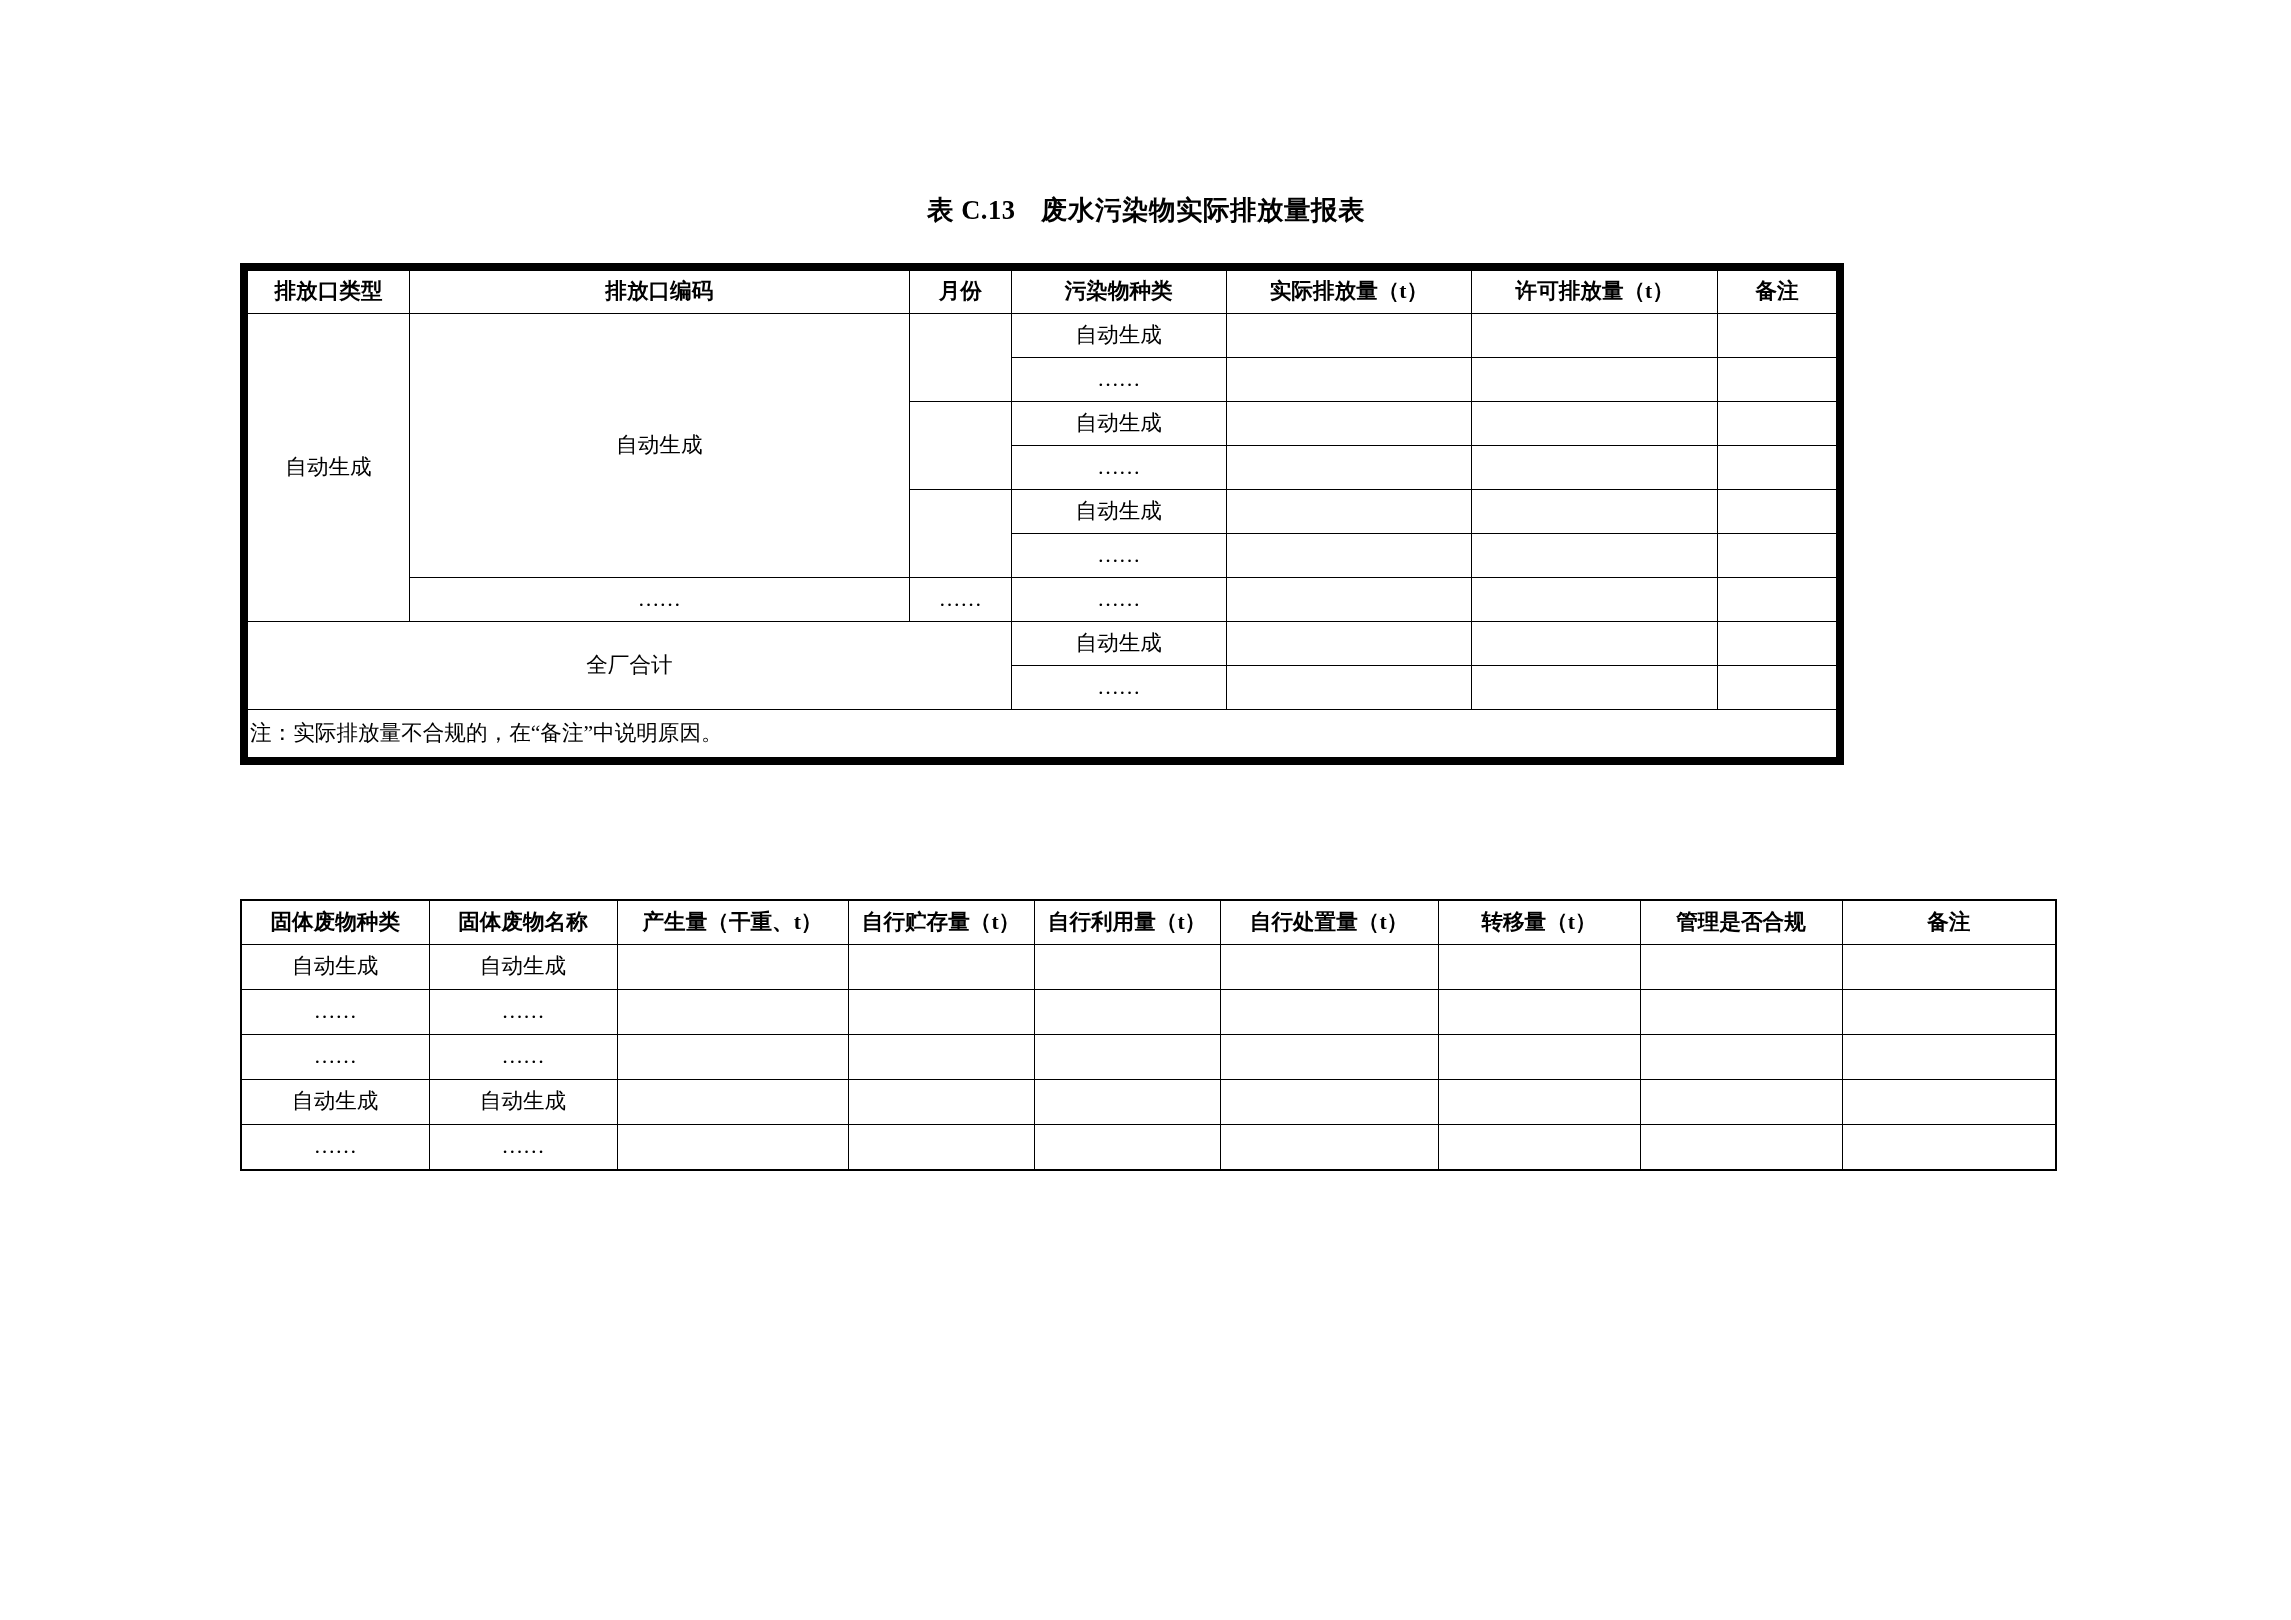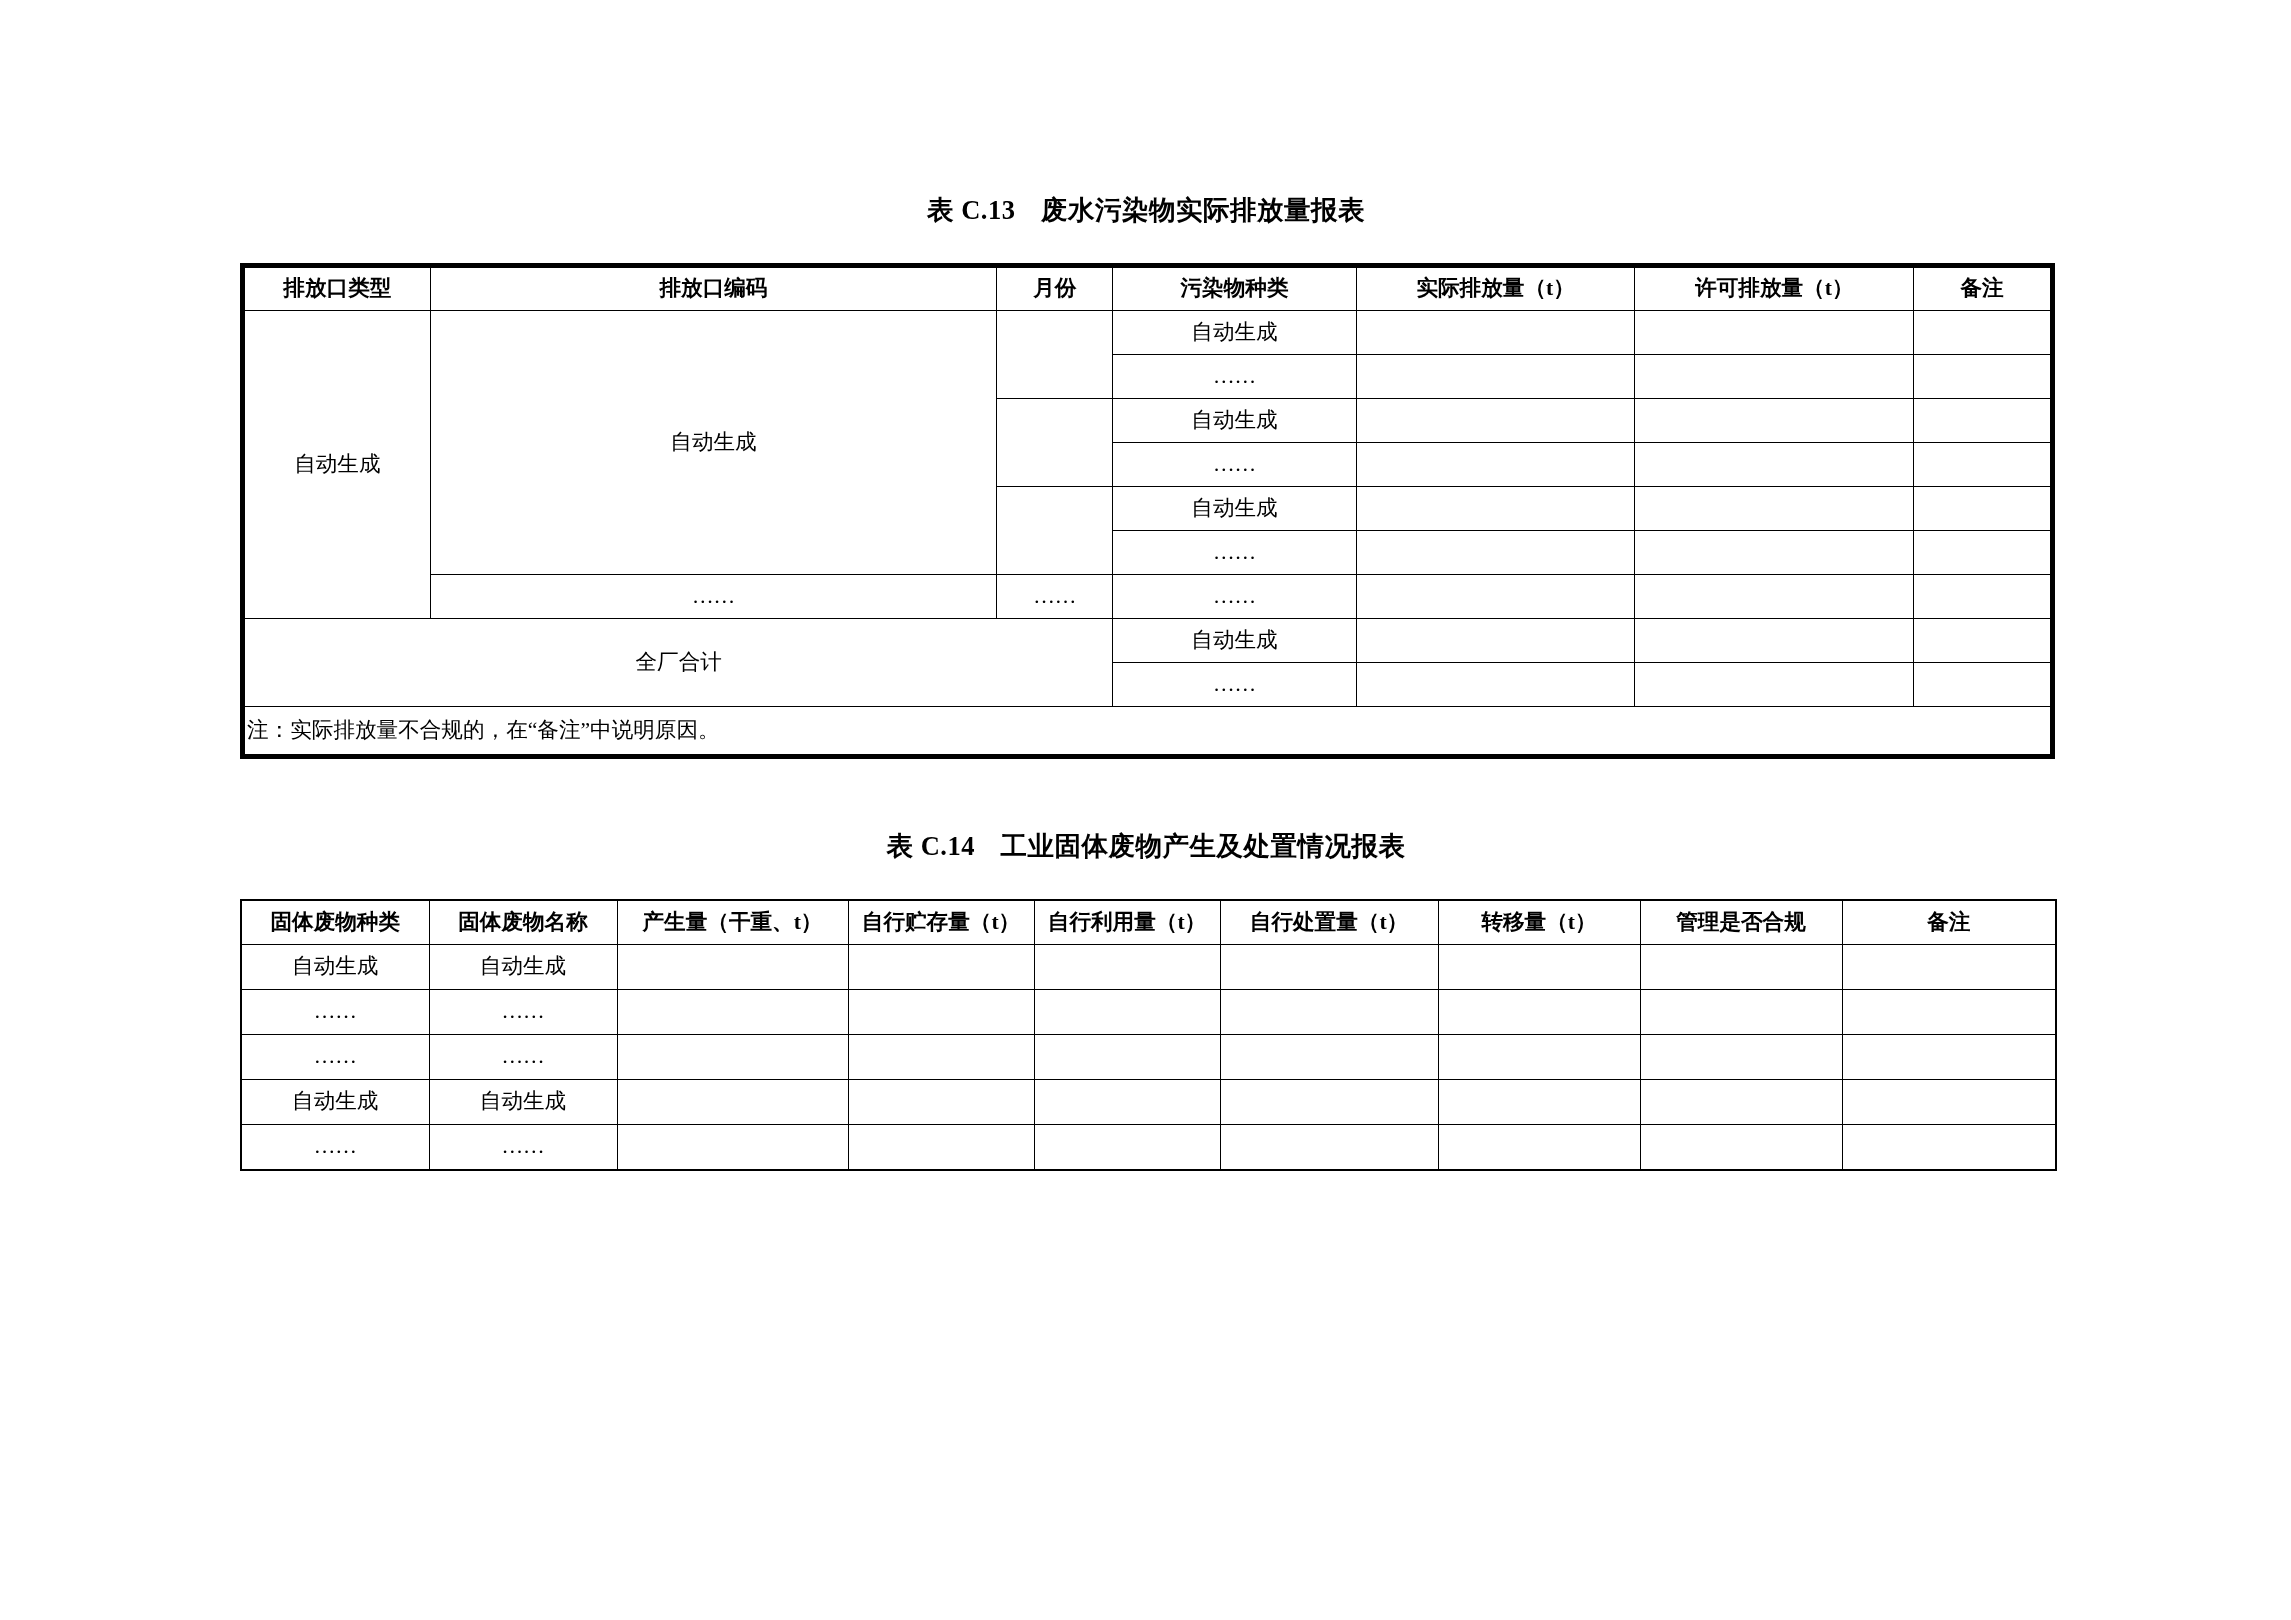--- a/index.html
+++ b/index.html
@@ -70,22 +70,22 @@
   }
 
   
   #table-c13-wrap {
     position: absolute;
     left: 240px;
     top: 263px;
     width: 1815px;
   }
   #table-c13 {
-    width: 1815px;
-    border: 5px solid #000000;
+    width: 1604px;
+    border: 8px solid #000000;
   }
   #table-c13 th { height: 42px; }
   #table-c13 td { height: 43px; }
   #table-c13 .note-cell {
     text-align: left;
     padding-left: 2px;
     height: 47px;
     font-size: 21.6px;
   }
 
@@ -223,23 +223,20 @@
           <td></td>
         </tr>
 
         <tr>
           <td colspan="7" class="note-cell">注：实际排放量不合规的，在“备注”中说明原因。</td>
         </tr>
       </tbody>
     </table>
   </div>
 
-  <div class="table-title title-c14">
-    <span class="title-num">表 C.14</span><span class="title-gap"></span><span>工业固体废物产生及处置情况报表</span>
-  </div>
 
   <div id="table-c14-wrap">
     <table class="doc" id="table-c14">
       <colgroup>
         <col style="width:188px">
         <col style="width:188px">
         <col style="width:231px">
         <col style="width:186px">
         <col style="width:186px">
         <col style="width:218px">

